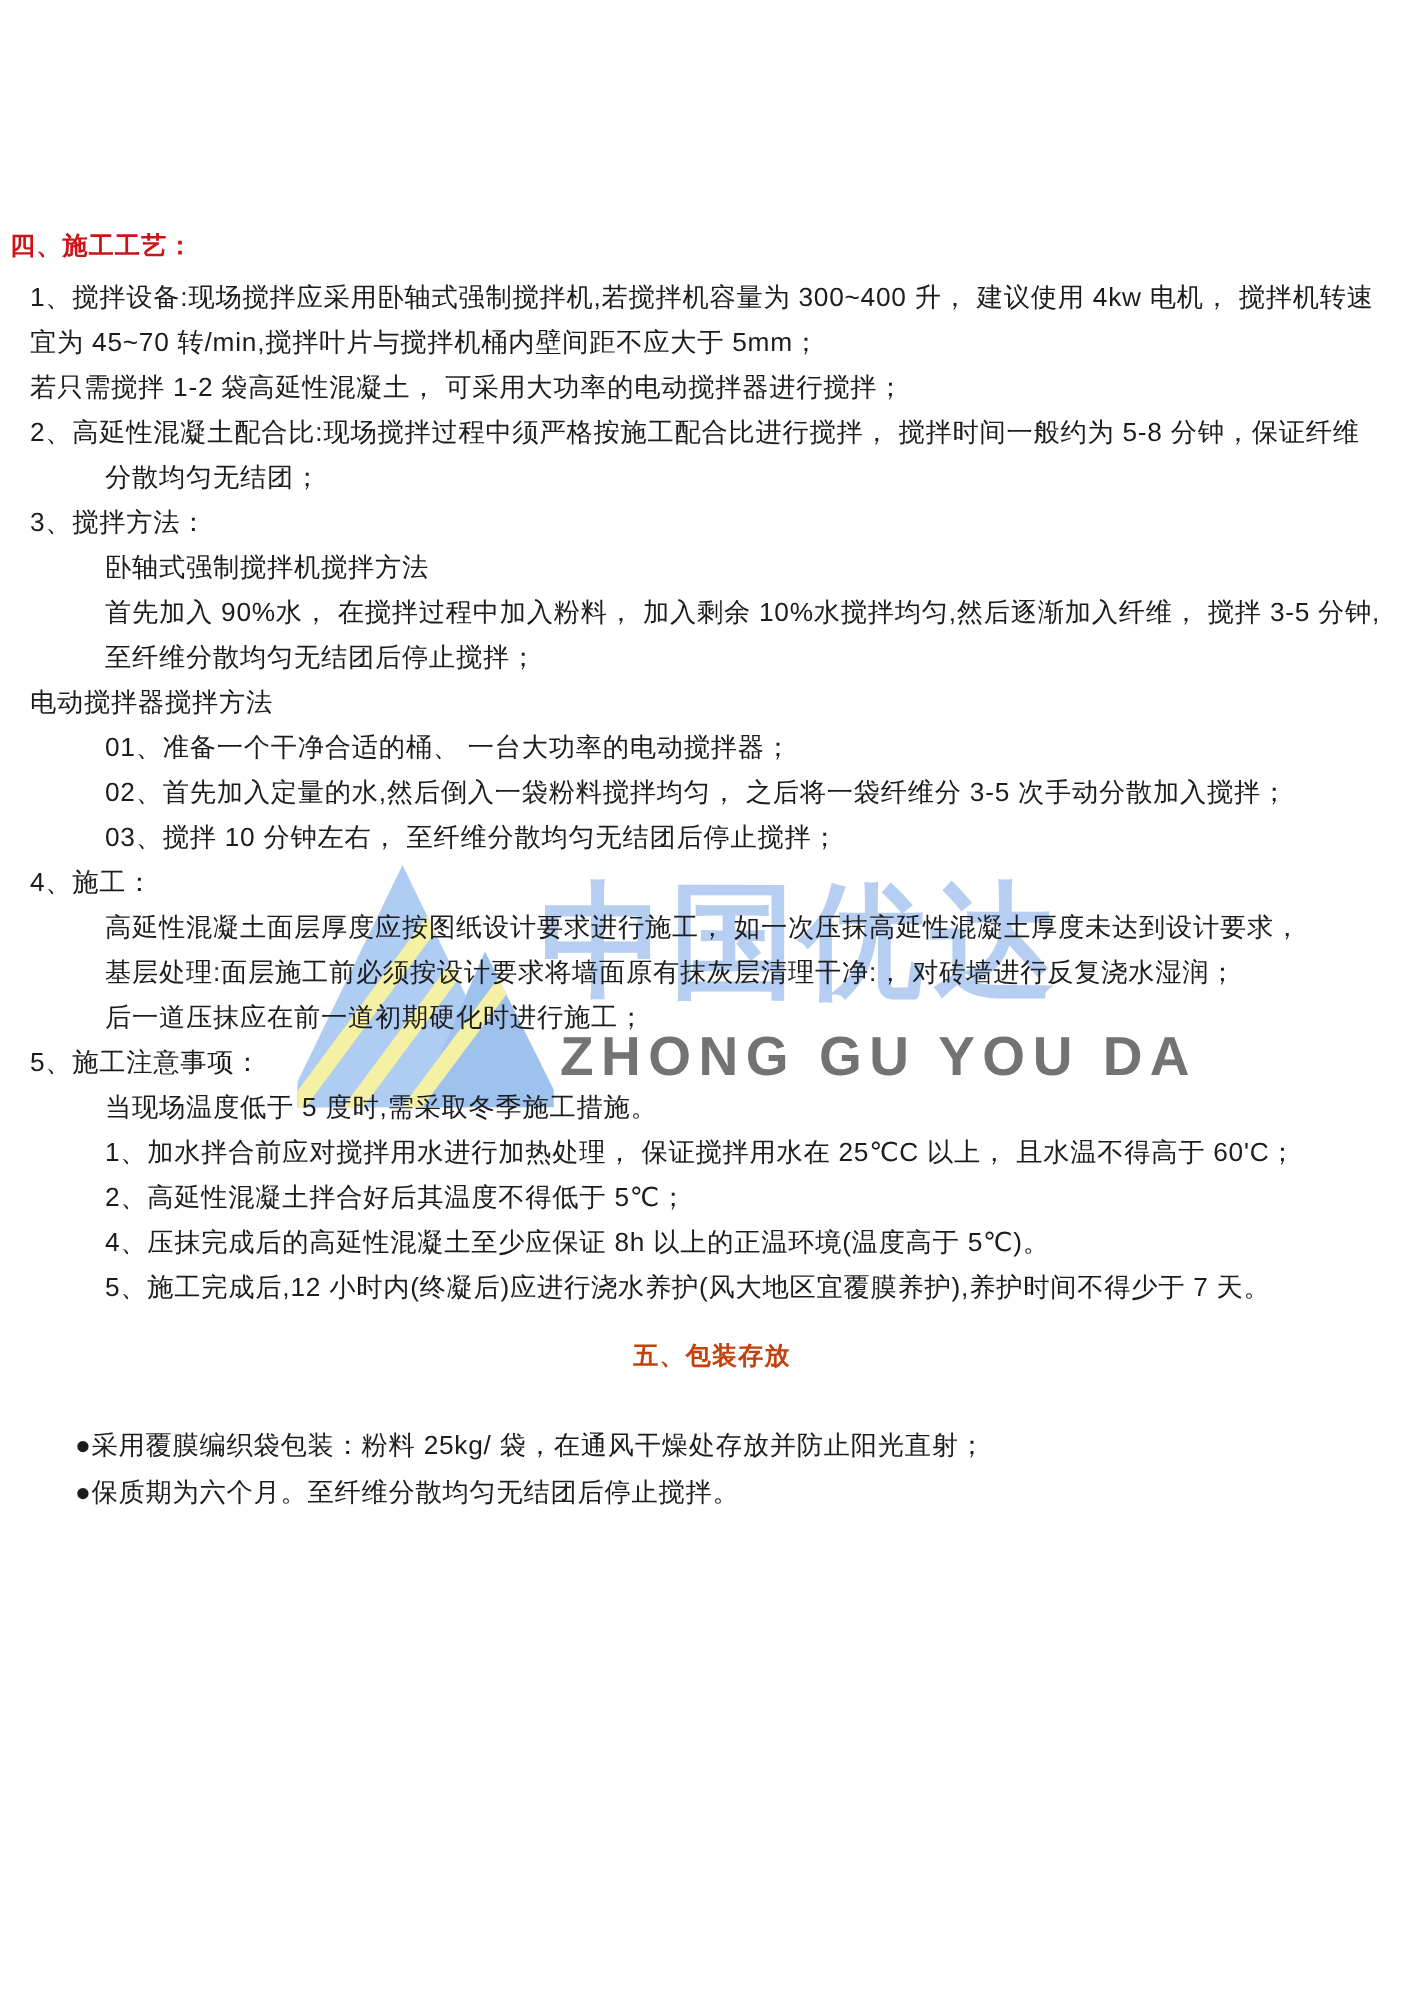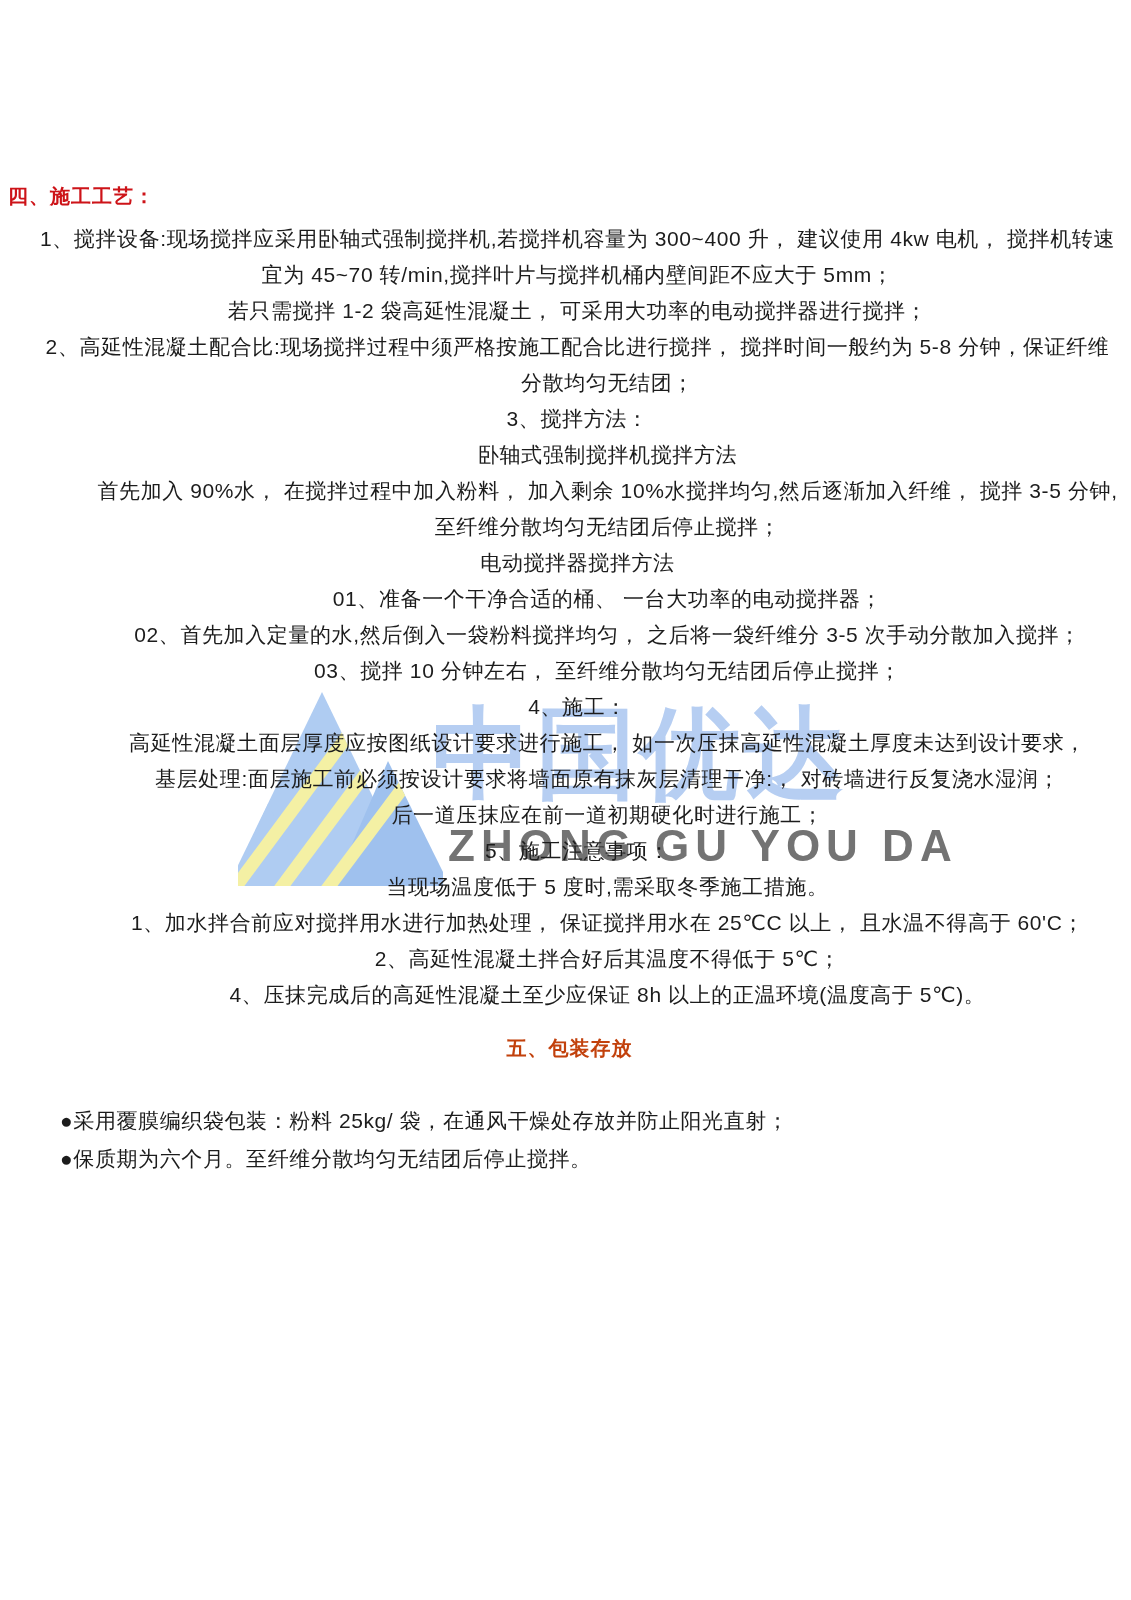--- a/index.html
+++ b/index.html
@@ -28,22 +28,22 @@
   h2.red-heading{
     font-size:20px;font-weight:bold;
     margin:0 0 0 8px;letter-spacing:1px;
   }
   #section4-lines{margin-top:16px;}
   .line{
     font-size:21px;line-height:25px;
     margin-bottom:11px;letter-spacing:0.6px;
     white-space:pre;
   }
-  .indent-0{margin-left:24px;text-align:center;}
-  .indent-1{margin-left:84px;text-align:center;}
+  .indent-0{margin-left:24px;}
+  .indent-1{margin-left:84px;}
   #section5-heading{margin-top:28px;}
   #section5-bullets{margin-top:46px;}
   .bullet{
     font-size:21px;line-height:25px;
     margin-bottom:13px;margin-left:60px;
     letter-spacing:0.6px;white-space:pre;
   }
 </style>
 </head>
 <body>
@@ -89,20 +89,21 @@
       <div class="line indent-1">03、搅拌 10 分钟左右， 至纤维分散均匀无结团后停止搅拌；</div>
       <div class="line indent-0">4、施工：</div>
       <div class="line indent-1">高延性混凝土面层厚度应按图纸设计要求进行施工， 如一次压抹高延性混凝土厚度未达到设计要求，</div>
       <div class="line indent-1">基层处理:面层施工前必须按设计要求将墙面原有抹灰层清理干净:， 对砖墙进行反复浇水湿润；</div>
       <div class="line indent-1">后一道压抹应在前一道初期硬化时进行施工；</div>
       <div class="line indent-0">5、施工注意事项：</div>
       <div class="line indent-1">当现场温度低于 5 度时,需采取冬季施工措施。</div>
       <div class="line indent-1">1、加水拌合前应对搅拌用水进行加热处理， 保证搅拌用水在 25℃C 以上， 且水温不得高于 60'C；</div>
       <div class="line indent-1">2、高延性混凝土拌合好后其温度不得低于 5℃；</div>
       <div class="line indent-1">4、压抹完成后的高延性混凝土至少应保证 8h 以上的正温环境(温度高于 5℃)。</div>
+      <div class="line indent-1">5、施工完成后,12 小时内(终凝后)应进行浇水养护(风大地区宜覆膜养护),养护时间不得少于 7 天。</div>
     </div>
 
   <h2 class="red-heading" id="section5-heading" style="color: #c2410c; text-align: center;">五、包装存放</h2>
 
   <div id="section5-bullets">
       <div class="bullet">●采用覆膜编织袋包装：粉料 25kg/ 袋，在通风干燥处存放并防止阳光直射；</div>
       <div class="bullet">●保质期为六个月。至纤维分散均匀无结团后停止搅拌。</div>
     </div>
 </div>
 

